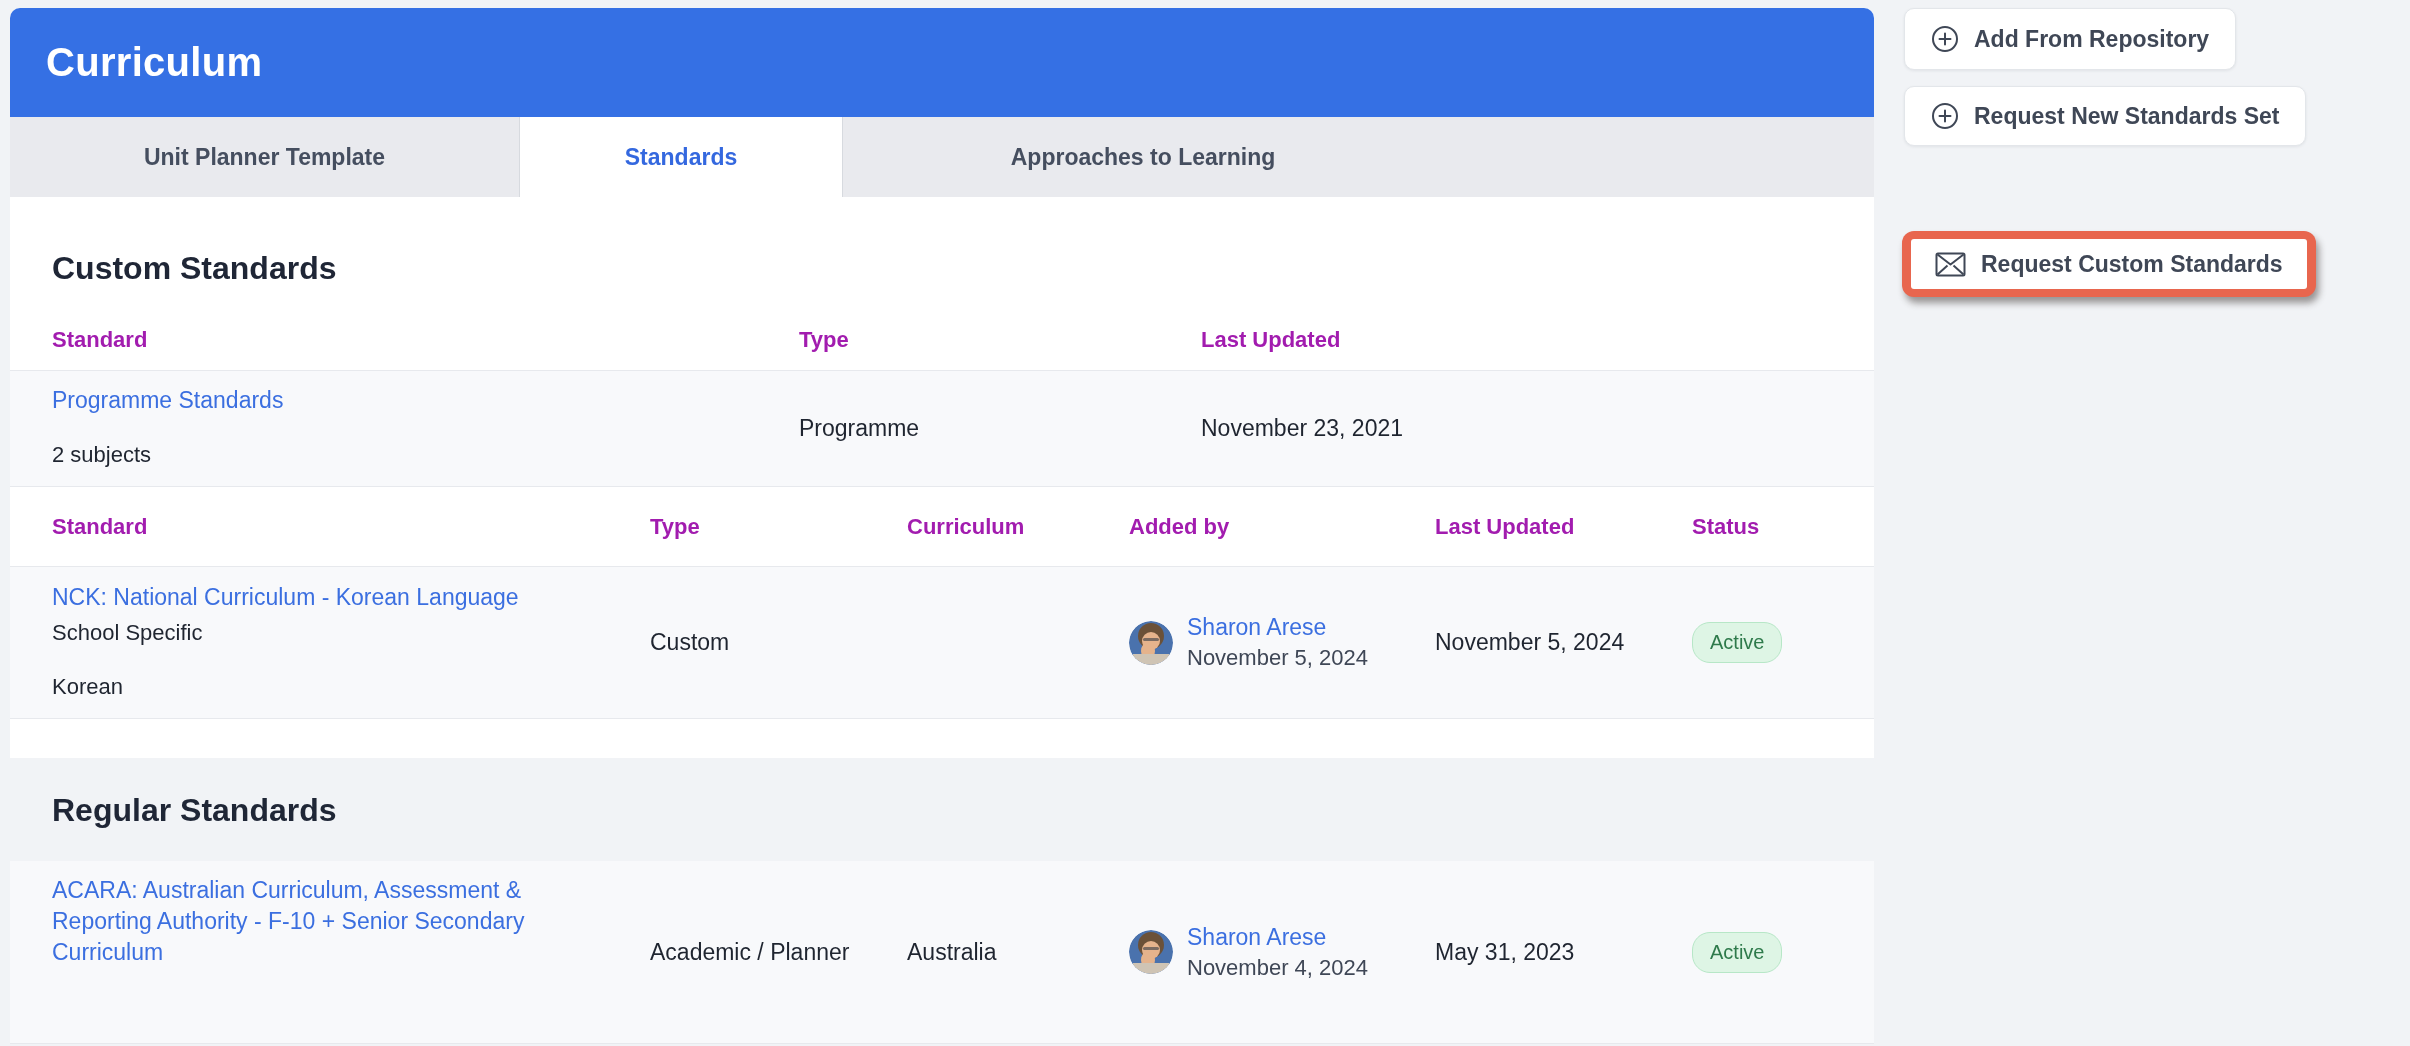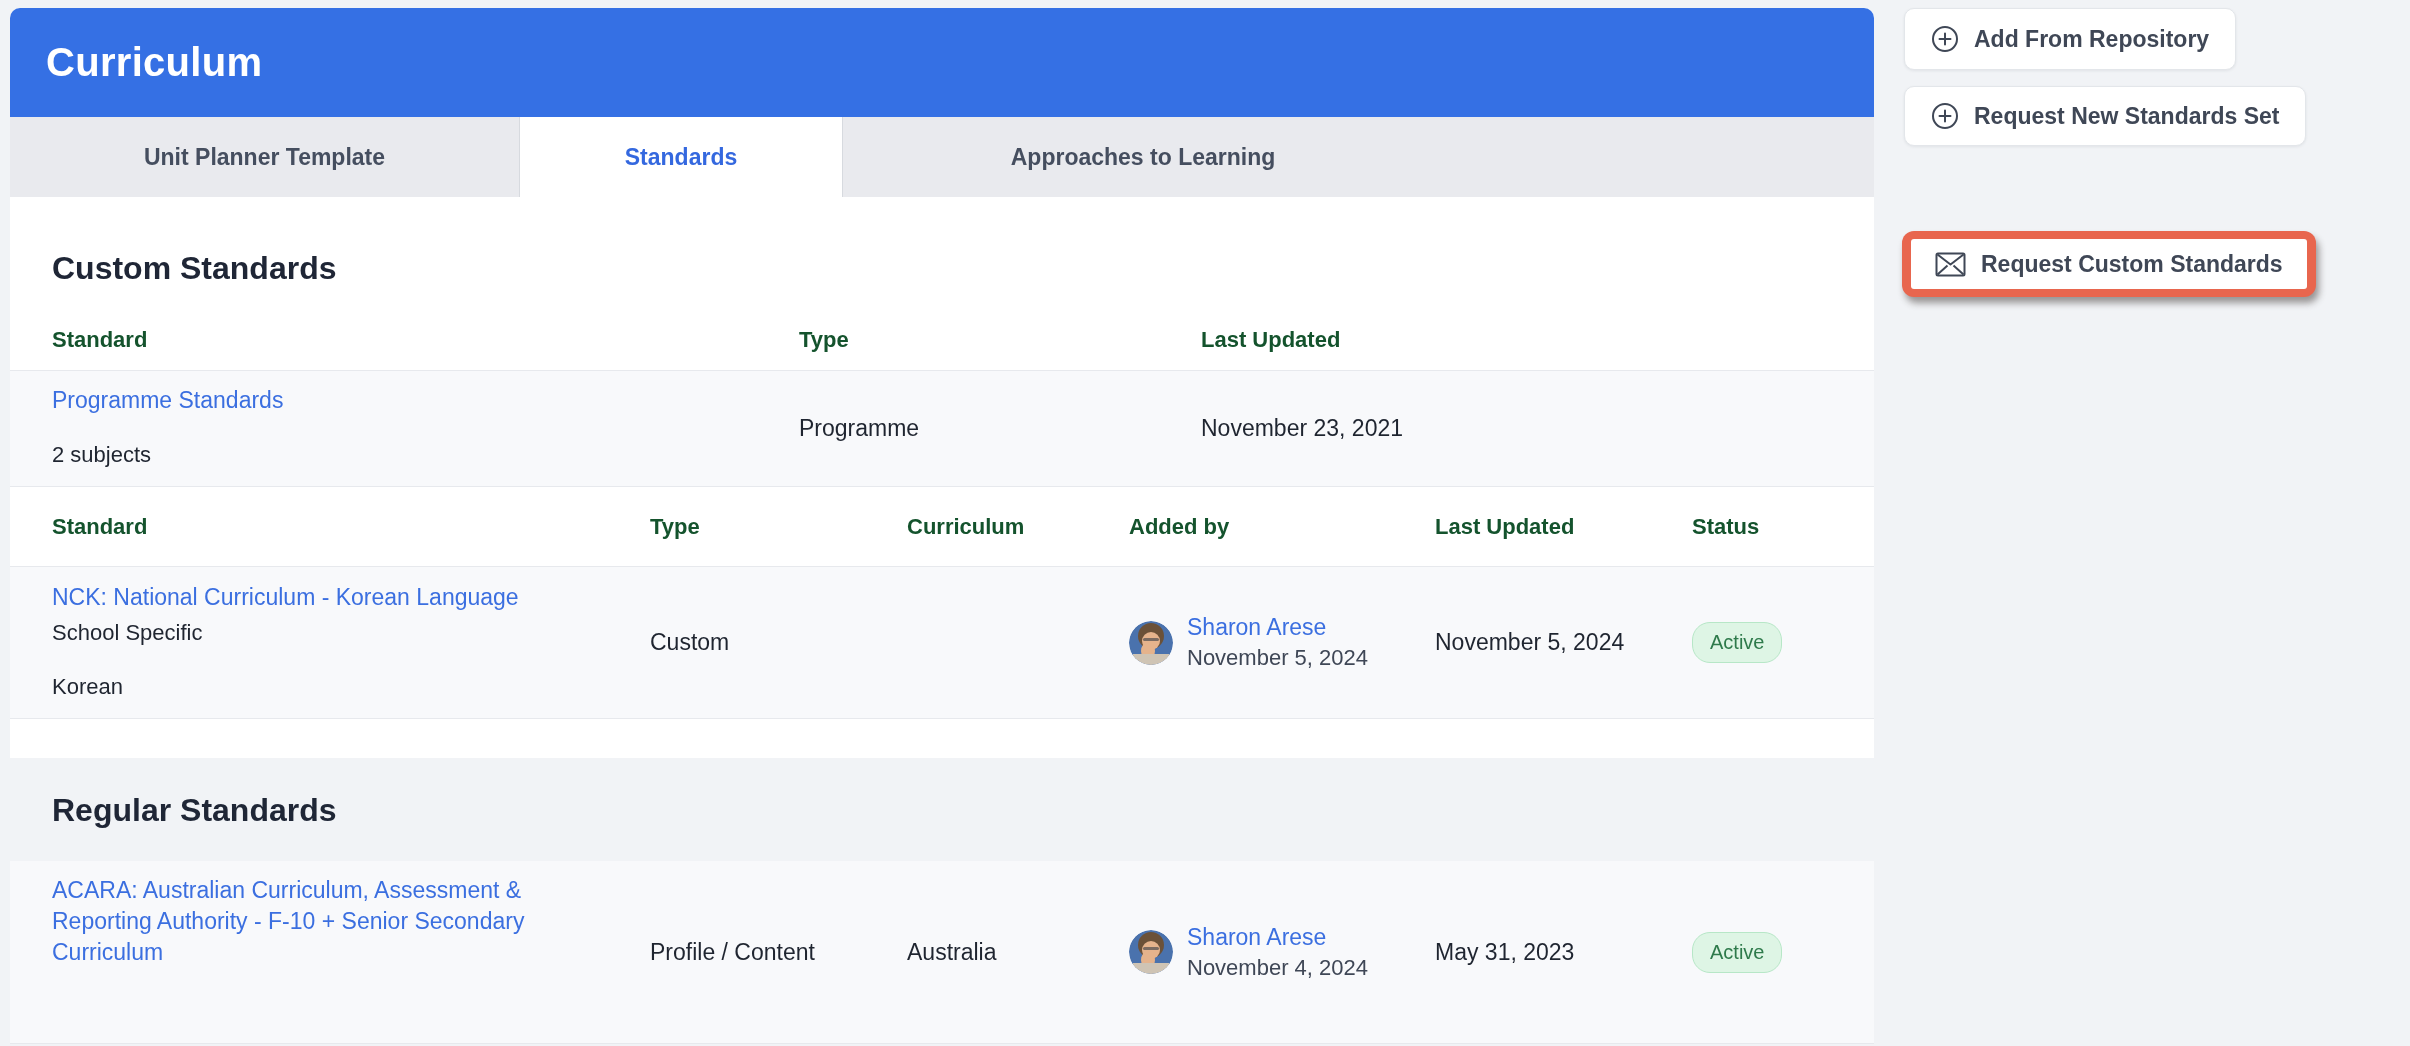--- a/index.html
+++ b/index.html
@@ -56,21 +56,21 @@
     margin-left: 42px; line-height: 38px;
   }
   .h-custom  { margin-top: 52px; }
   .h-regular { margin-top: 72px; margin-bottom: 32px; }
 
   .grid1 { display: grid; grid-template-columns: 747px 402px 665px; padding-left: 42px; }
   .grid2 { display: grid; grid-template-columns: 598px 257px 222px 306px 257px 174px; padding-left: 42px; }
 
   .thead {
     align-items: center;
-    font-size: 22px; font-weight: 700; color: #14532d;
+    font-size: 22px; font-weight: 700; color: #a21caf;
     border-bottom: 1px solid #e7e9ed;
   }
   .thead1 { margin-top: 22px; height: 62px; }
   .thead2 { height: 80px; }
 
   .trow {
     background: #f8f9fb;
     border-bottom: 1px solid #e7e9ed;
     font-size: 23px;
   }
@@ -222,21 +222,21 @@
     <div class="cell-mid">November 5, 2024</div>
     <span class="badge">Active</span>
   </div>
 
   <h2 class="section-heading h-regular">Regular Standards</h2>
 
   <div class="grid2 trow trow-3">
     <div class="name-cell name-cell-3">
       <a class="std-link name-wrap">ACARA: Australian Curriculum, Assessment &amp; Reporting Authority - F-10 + Senior Secondary Curriculum</a>
     </div>
-    <div class="cell-mid">Profile / Content</div>
+    <div class="cell-mid">Academic / Planner</div>
     <div class="cell-mid">Australia</div>
     <div class="addedby">
       <span class="avatar">
         <svg width="44" height="44" viewBox="0 0 44 44">
           <defs>
               <clipPath id="av2">
                 <circle cx="22" cy="22" r="22"></circle>
               </clipPath>
             </defs>
           <g clip-path="url(#av2)">

